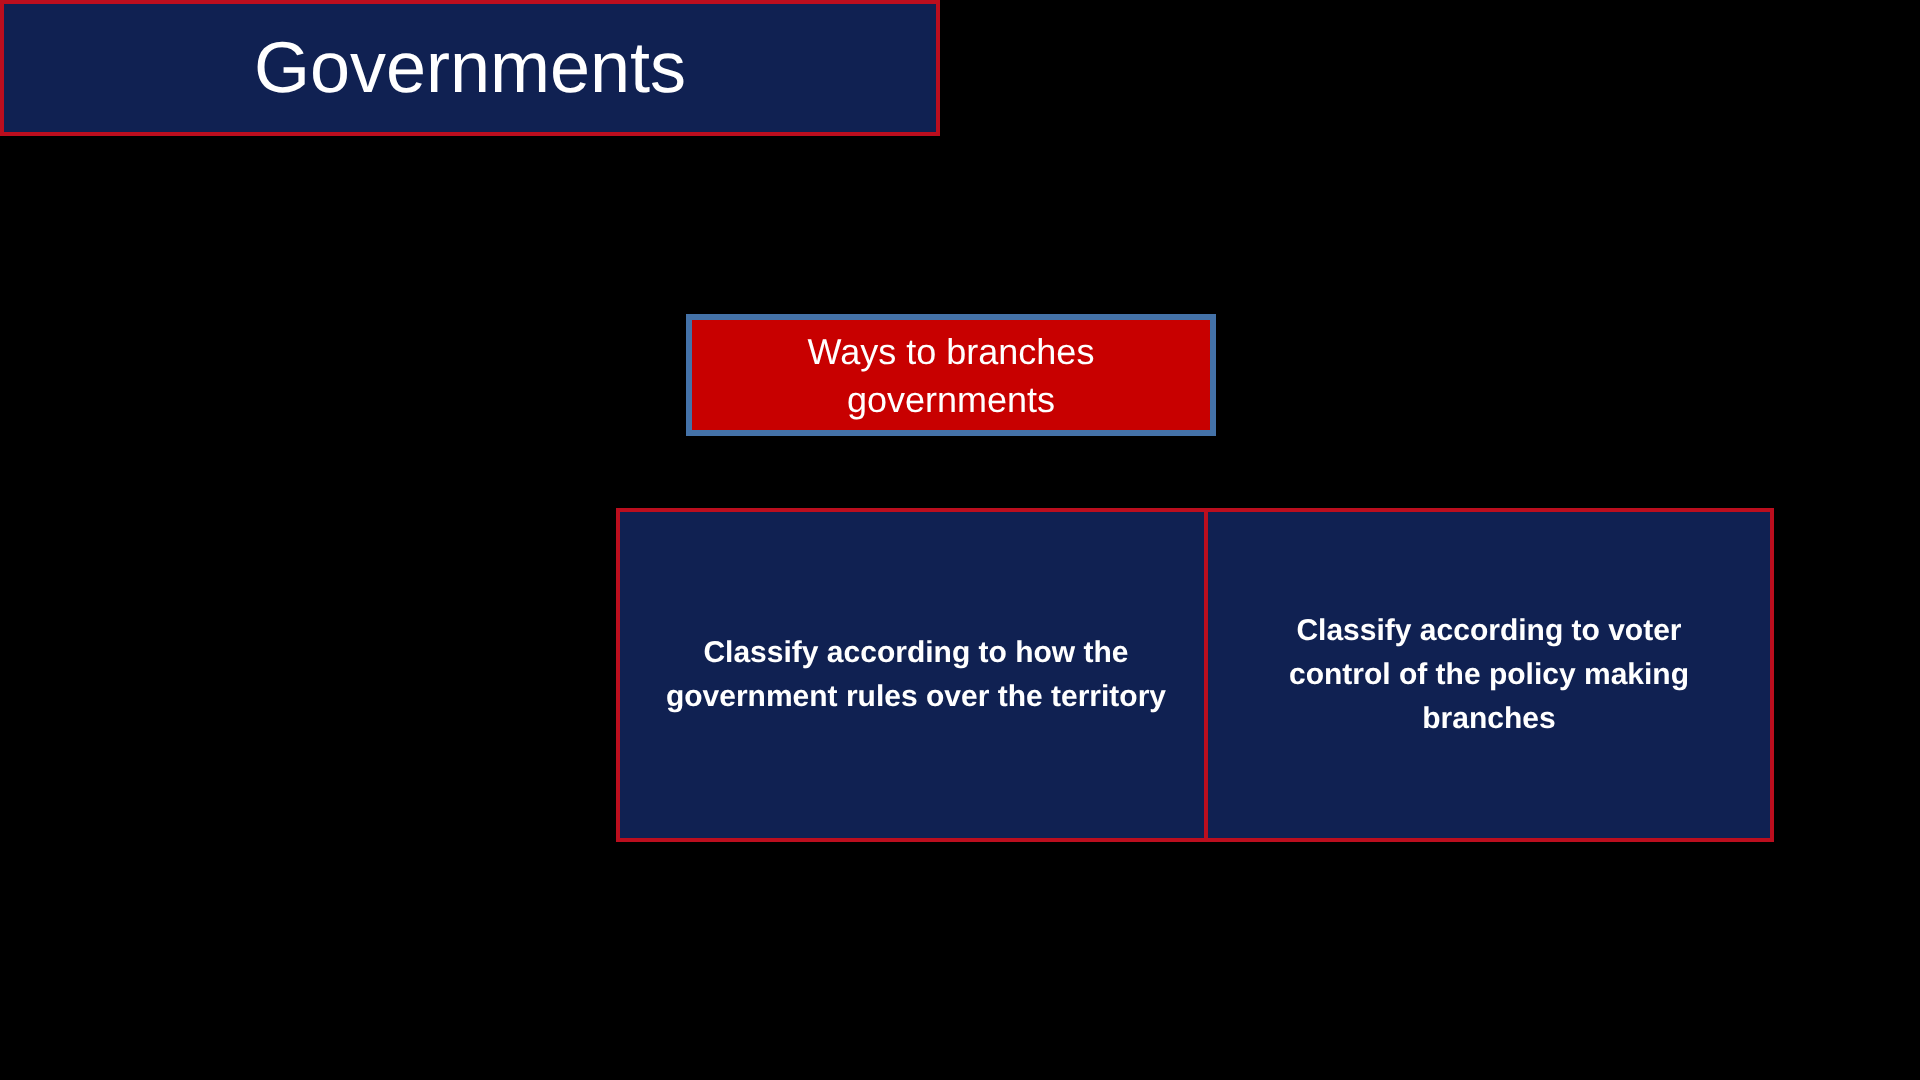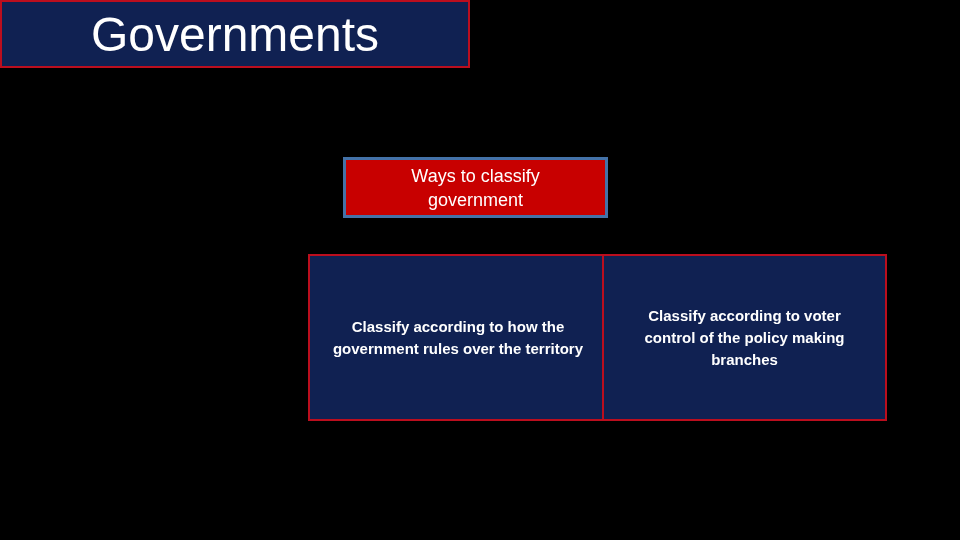--- a/index.html
+++ b/index.html
@@ -30,21 +30,21 @@
     text-align: center;
     color: #ffffff;
   }
   .header-left {
     left: 0px;
     top: 0px;
     width: 470px;
     height: 68px;
     background: #102152;
     border: 2px solid #bb0e1e;
-    font-size: 48px;
+    font-size: 36px;
   }
   .header-right {
     left: 474px;
     top: 0px;
     width: 484px;
     height: 68px;
     background: #c80000;
     border: 3px solid #1b2a5e;
     font-size: 36px;
   }
@@ -82,21 +82,21 @@
 <body>
 
 <div class="slide">
 
   <div class="box header-left">
     <span class="label">Governments</span>
   </div>
 
 
   <div class="box ways-box">
-    <span class="label">Ways to classify government</span>
+    <span class="label">Ways to branches governments</span>
   </div>
 
 
   <div class="box cat-box cat-terr">
     <span class="label">Classify according to how the government rules over the territory</span>
   </div>
 
   <div class="box cat-box cat-voter">
     <span class="label">Classify according to voter control of the policy making branches</span>
   </div>

